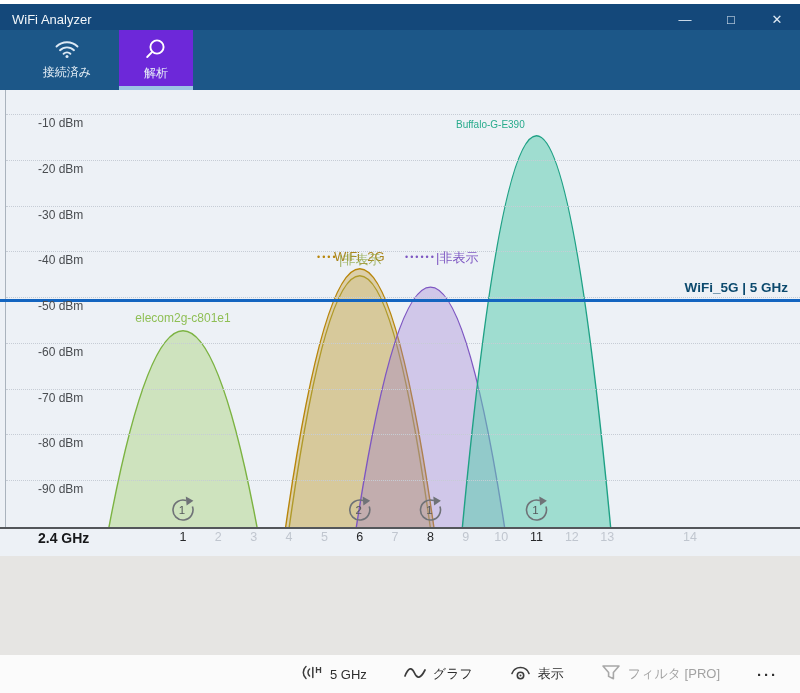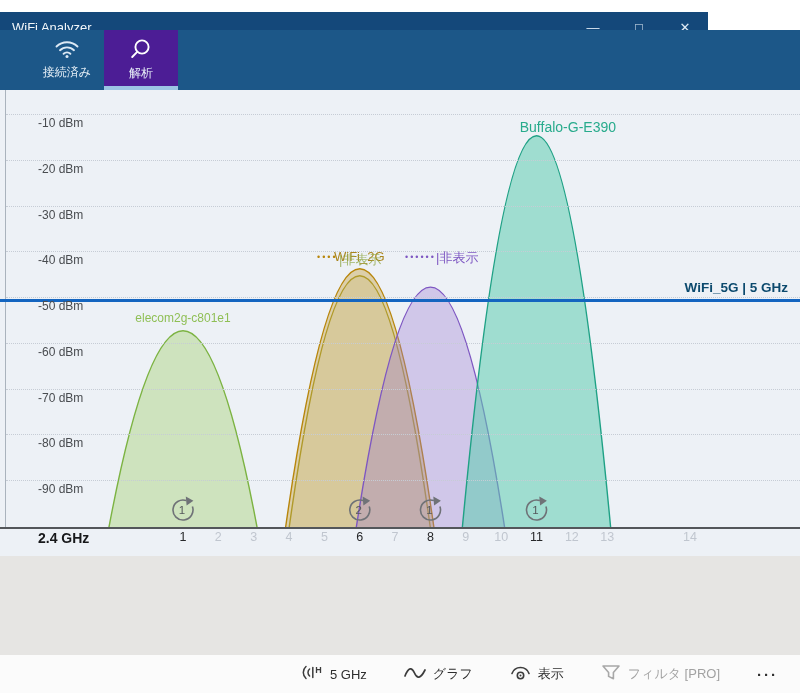--- a/index.html
+++ b/index.html
@@ -1,47 +1,47 @@
 <!DOCTYPE html>
 <html><head>
 <meta charset="utf-8">
 <style>
   html,body{margin:0;padding:0;}
   body{width:800px;height:693px;position:relative;overflow:hidden;background:#fff;
        font-family:"Liberation Sans",sans-serif;-webkit-font-smoothing:antialiased;}
   
-  .titlebar{position:absolute;top:12px;left:0;width:708px;height:30px;background:#14487a;
+  .titlebar{position:absolute;top:4px;left:0;width:800px;height:30px;background:#14487a;
             color:#fff;display:flex;align-items:center;}
   .app-title{margin-left:12px;font-size:13px;color:#f2f6fa;}
   .win-controls{margin-left:auto;display:flex;height:30px;}
   .win-btn{width:46px;height:30px;display:flex;align-items:center;justify-content:center;
            color:#dfeaf4;font-size:13px;background:transparent;border:none;cursor:pointer;}
   
   .tabbar{position:absolute;top:30px;left:0;width:800px;height:60px;background:#1c5788;
           display:flex;padding-left:30px;box-sizing:border-box;}
   .tab{width:74px;display:flex;flex-direction:column;align-items:center;justify-content:center;
        gap:5px;color:#e8f1f8;font-size:12px;position:relative;cursor:pointer;}
-  .tab.selected{background:#4c1d95;}
+  .tab.selected{background:#6d28d9;margin-left:15px;}
   .tab.selected::after{content:"";position:absolute;bottom:0;left:0;right:0;height:4px;background:#9cc4e4;}
   .tab svg{display:block;}
   
   .chart{position:absolute;top:90px;left:0;width:800px;height:466px;background:#edf1f6;}
   .gridline{position:absolute;left:6px;right:0;height:0;border-top:1px dotted #c6ccd5;}
   .ylabel{position:absolute;left:38px;font-size:12px;color:#494c50;}
   .axis-left{position:absolute;left:5px;top:0;width:1px;height:437px;background:#aab3bd;}
   .axis-bottom{position:absolute;left:0;top:437px;width:800px;height:2px;background:#53565a;}
   .band-label{position:absolute;left:38px;top:440px;font-size:14px;font-weight:bold;color:#17181a;}
   .ch{position:absolute;top:440px;width:30px;text-align:center;font-size:12.5px;color:#c0c6cf;}
   .ch.active{color:#27282a;}
   #curves{position:absolute;left:0;top:0;}
   .threshold-line{position:absolute;left:0;top:209px;width:800px;height:3px;background:#1465c0;}
   .threshold-label{position:absolute;right:12px;top:190px;font-size:13.5px;font-weight:bold;color:#1456a4;}
   .lbl{position:absolute;font-size:12px;white-space:nowrap;}
   #lbl-elecom{left:103px;top:221px;width:160px;text-align:center;}
-  #lbl-buffalo{left:456px;top:29px;width:160px;text-align:right;font-size:14px;}
+  #lbl-buffalo{left:456px;top:29px;width:160px;text-align:left;font-size:10px;}
   #lbl-wifi2g-leader{left:317px;top:162px;font-size:9px;letter-spacing:2px;}
   #lbl-wifi2g{left:334px;top:159px;font-size:13px;}
   #lbl-hidden-green{left:339px;top:161px;font-size:13px;opacity:.85;}
   #lbl-purple-leader{left:405px;top:162px;font-size:9px;letter-spacing:2px;}
   #lbl-hidden-purple{left:436px;top:159px;font-size:13px;}
   
   .panel{position:absolute;top:556px;left:0;width:800px;height:99px;background:#e6e5e3;}
   
   .toolbar{position:absolute;top:655px;left:0;width:800px;height:38px;background:#fbfbfb;
            display:flex;align-items:center;justify-content:flex-end;gap:25px;

